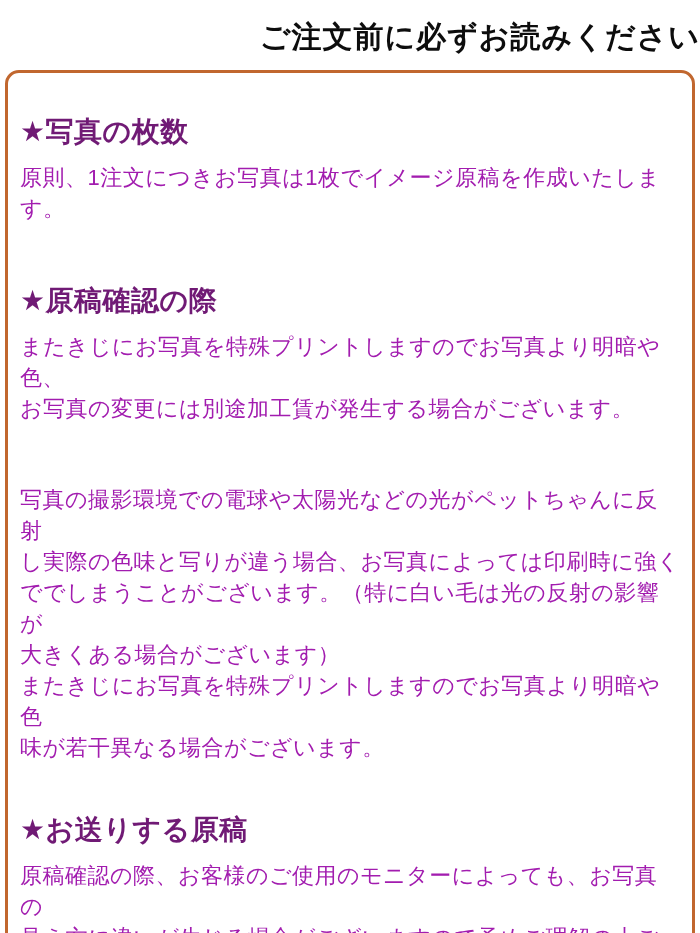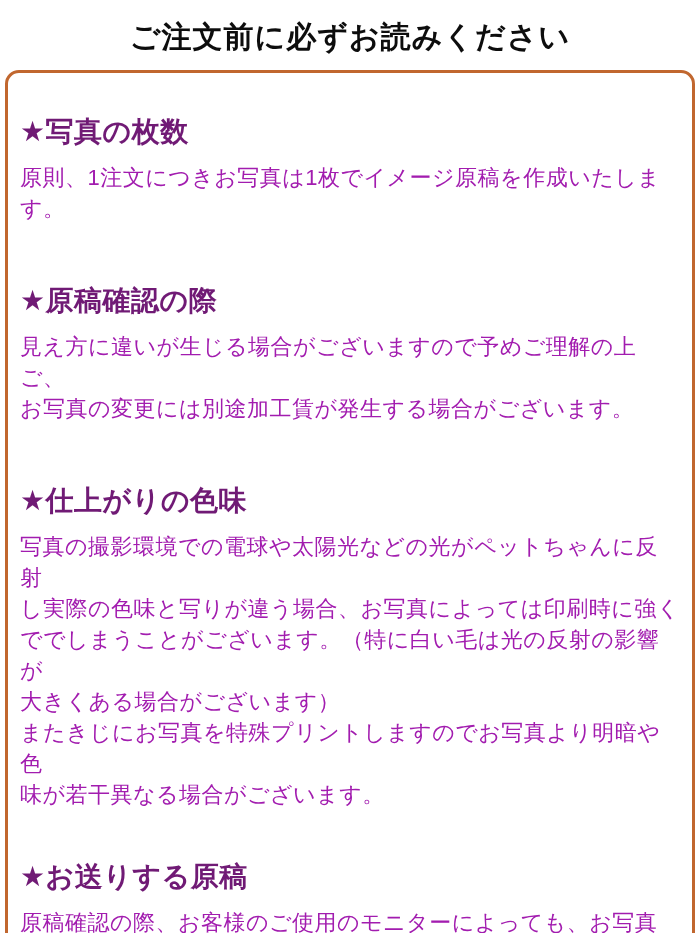--- a/index.html
+++ b/index.html
@@ -9,21 +9,21 @@
   }
   body {
     width: 700px;
     height: 933px;
     font-family: "Liberation Sans", "DejaVu Sans", sans-serif;
     color: #111111;
     overflow: hidden;
   }
   .page-title {
     margin: 18px 0 0 0;
-    text-align: center;
+    text-align: right;
     font-size: 30px;
     line-height: 38px;
     font-weight: bold;
     color: #0d0d0d;
     letter-spacing: 1px;
   }
   .notice-box {
     box-sizing: border-box;
     width: 690px;
     margin: 14px auto 0 auto;
@@ -60,26 +60,25 @@
 
 <div class="notice-box">
 
   <div class="section">
     <h2 class="section-heading">★写真の枚数</h2>
     <p class="section-body">原則、1注文につきお写真は1枚でイメージ原稿を作成いたします。</p>
   </div>
 
   <div class="section">
     <h2 class="section-heading">★原稿確認の際</h2>
-    <p class="section-body">見え方に違いが生じる場合がございますので予めご理解の上ご、
+    <p class="section-body">またきじにお写真を特殊プリントしますのでお写真より明暗や色、
 お写真の変更には別途加工賃が発生する場合がございます。</p>
   </div>
 
   <div class="section">
-    <h2 class="section-heading">★仕上がりの色味</h2>
     <p class="section-body">写真の撮影環境での電球や太陽光などの光がペットちゃんに反射
 し実際の色味と写りが違う場合、お写真によっては印刷時に強く
 ででしまうことがございます。（特に白い毛は光の反射の影響が
 大きくある場合がございます）
 またきじにお写真を特殊プリントしますのでお写真より明暗や色
 味が若干異なる場合がございます。</p>
   </div>
 
   <div class="section gap-sm">
     <h2 class="section-heading">★お送りする原稿</h2>

